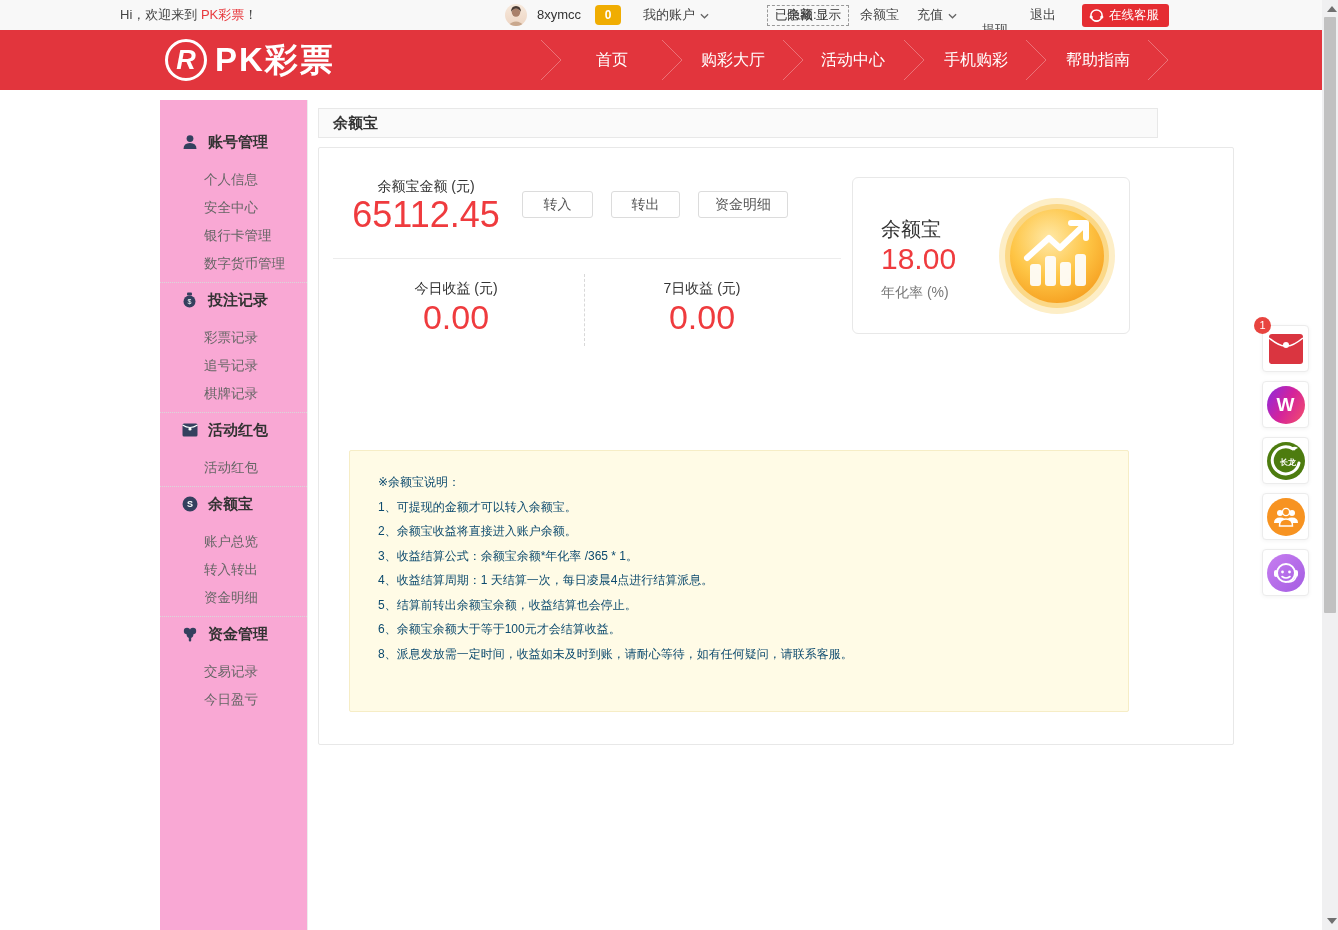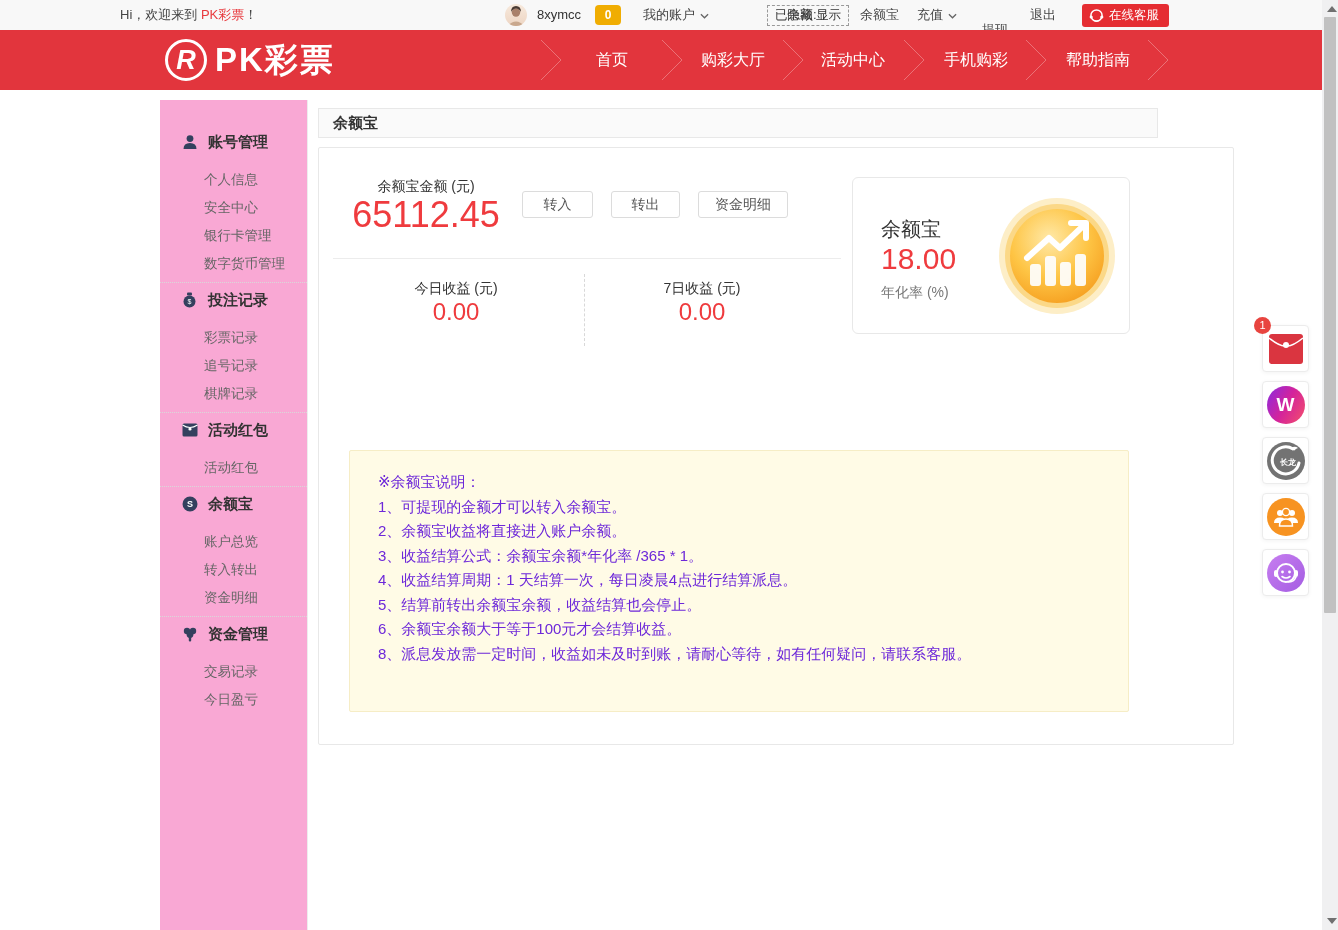--- a/index.html
+++ b/index.html
@@ -37,29 +37,29 @@
   .side-item { height:28px; line-height:28px; padding-left:44px; font-size:13.5px; color:#666; cursor:pointer; }
 
   
   #page-header { position:absolute; left:318px; top:108px; width:840px; height:30px; background:#fafafa; border:1px solid #e8e8e8; line-height:28px; padding-left:14px; font-size:15px; font-weight:bold; color:#333; }
   #main-card { position:absolute; left:318px; top:147px; width:916px; height:598px; background:#fff; border:1px solid #e8e8e8; border-radius:2px; }
   #bal-label { position:absolute; left:107px; top:30px; transform:translateX(-50%); font-size:14px; color:#333; white-space:nowrap; }
   #bal-value { position:absolute; left:107px; top:46px; transform:translateX(-50%); font-size:36px; color:#ef3b3e; }
   .btn-outline { position:absolute; top:43px; height:27px; border:1px solid #dcdcdc; border-radius:3px; background:#fff; color:#555; font-size:14px; text-align:center; line-height:25px; cursor:pointer; }
   #card-divider { position:absolute; left:14px; top:110px; width:508px; border-top:1px solid #ececec; }
   .stat-label { position:absolute; top:132px; transform:translateX(-50%); font-size:14px; color:#333; white-space:nowrap; }
-  .stat-value { position:absolute; top:150px; transform:translateX(-50%); font-size:24px; color:#ef3b3e; }
+  .stat-value { position:absolute; top:150px; transform:translateX(-50%); font-size:34px; color:#ef3b3e; }
   #stat-sep { position:absolute; left:265px; top:126px; height:72px; border-left:1px dashed #d8d8d8; }
   #rate-card { position:absolute; left:533px; top:29px; width:278px; height:157px; border:1px solid #e8e8e8; border-radius:6px; background:#fff; }
   #rate-title { position:absolute; left:28px; top:38px; font-size:20px; color:#333; }
   #rate-value { position:absolute; left:28px; top:64px; font-size:30px; color:#ef3b3e; }
   #rate-label { position:absolute; left:28px; top:106px; font-size:14px; color:#777; }
   #coin { position:absolute; right:12px; top:18px; }
   #notice { position:absolute; left:30px; top:302px; width:780px; height:262px; background:#fffbe6; border:1px solid #f6edc6; border-radius:2px; padding:19px 24px 0 28px; }
-  #notice p { font-size:15px; color:#6d28d9; line-height:24.5px; white-space:nowrap; }
+  #notice p { font-size:12px; color:#0c4a6e; line-height:24.5px; white-space:nowrap; }
 
   
   .float-box { position:absolute; left:1262px; width:47px; height:47px; background:#fff; border:1px solid #ececec; border-radius:4px; box-shadow:0 1px 4px rgba(0,0,0,.05); display:flex; align-items:center; justify-content:center; cursor:pointer; }
   .f-circle { width:38px; height:38px; border-radius:50%; display:flex; align-items:center; justify-content:center; color:#fff; font-weight:bold; }
   #float-badge { position:absolute; left:1254px; top:317px; width:17px; height:17px; background:#e8443f; border-radius:50%; color:#fff; font-size:11px; text-align:center; line-height:17px; z-index:5; }
 
   
   #scroll-track { position:absolute; left:1322px; top:0; width:16px; height:930px; background:#f0f0f1; }
   #scroll-thumb { position:absolute; left:1324px; top:17px; width:12px; height:596px; background:#c1c1c1; border-radius:1px; }
   .scroll-arrow { position:absolute; left:1327px; width:0; height:0; border-left:5px solid transparent; border-right:5px solid transparent; }
@@ -293,21 +293,21 @@
     </svg>
   </div>
 
   <div class="float-box" style="top:381px;">
     <div class="f-circle" style="background:linear-gradient(120deg,#8a2be2,#d4239b,#f4506a); font-size:19px;">
         <span>W</span>
       </div>
   </div>
 
   <div class="float-box" style="top:437px;">
-    <div class="f-circle" style="background:#737373;">
+    <div class="f-circle" style="background:#4d7c0f;">
       <svg width="34" height="34" viewBox="0 0 34 34">
         <path d="M24 5 a13.5 13.5 0 1 0 6 14" fill="none" stroke="#fff" stroke-width="3" stroke-linecap="round"></path>
         <path d="M22 4 q4-2.5 7 0 q-2.5 0.5-3.5 2.5z" fill="#fff"></path>
         <text x="19" y="21" font-size="8" fill="#fff" text-anchor="middle">长龙</text>
       </svg>
     </div>
   </div>
 
   <div class="float-box" style="top:493px;">
     <div class="f-circle" style="background:#f79321;">

